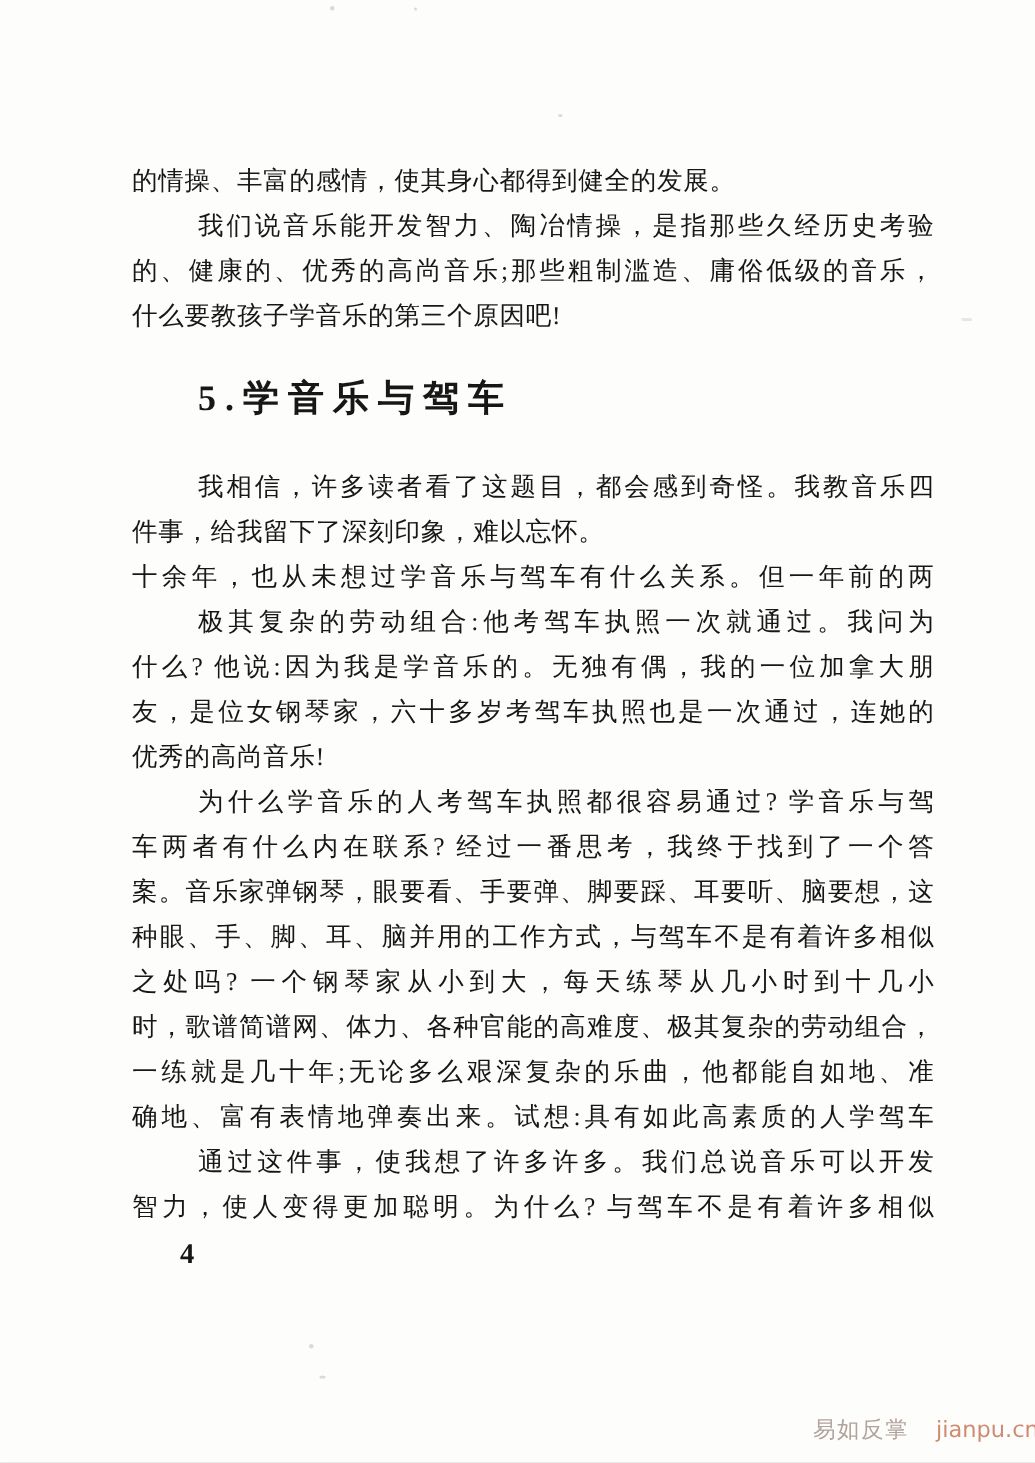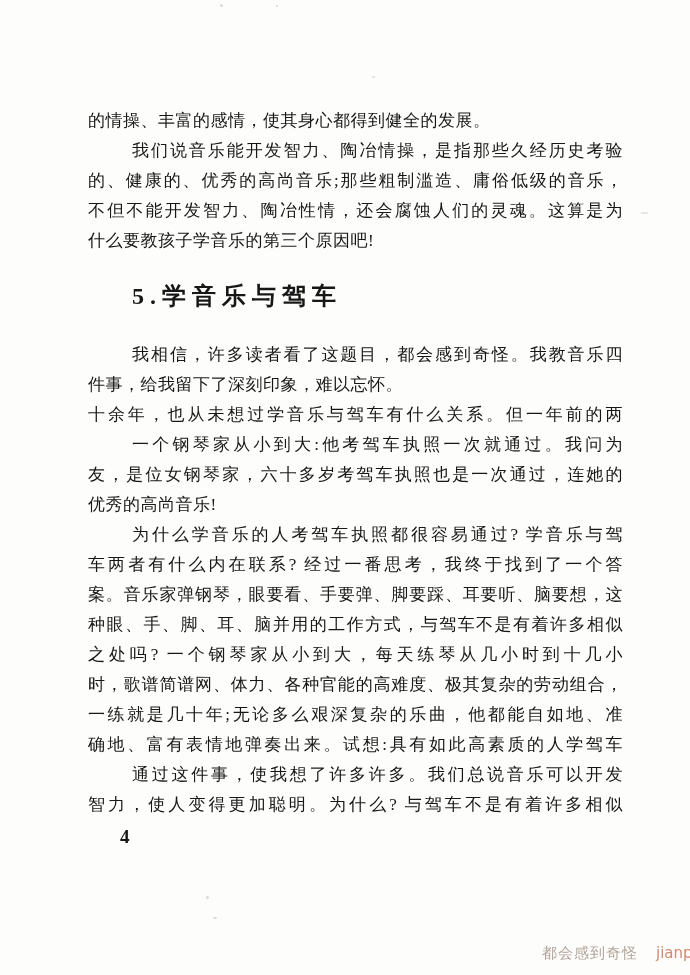--- a/index.html
+++ b/index.html
@@ -77,31 +77,31 @@
 <div class="page">
 
   <div class="text-block">
     <div>
         <div class="para">
           <div class="line">的情操、丰富的感情，使其身心都得到健全的发展。</div>
         </div>
         <div class="para">
           <div class="line fill indent">我们说音乐能开发智力、陶冶情操，是指那些久经历史考验</div>
           <div class="line fill">的、健康的、优秀的高尚音乐;那些粗制滥造、庸俗低级的音乐，</div>
-          <div class="line fill">不但不能开发智力、陶冶性情，还会腐蚀人们的灵魂。这算是为</div>
           <div class="line">什么要教孩子学音乐的第三个原因吧!</div>
         </div>
         <div class="heading">5.学音乐与驾车</div>
         <div class="para">
           <div class="line fill indent">我相信，许多读者看了这题目，都会感到奇怪。我教音乐四</div>
           <div class="line">件事，给我留下了深刻印象，难以忘怀。</div>
           <div class="line fill">十余年，也从未想过学音乐与驾车有什么关系。但一年前的两</div>
         </div>
         <div class="para">
-          <div class="line fill indent">一个钢琴家从小到大:他考驾车执照一次就通过。我问为</div>
+          <div class="line fill indent">极其复杂的劳动组合:他考驾车执照一次就通过。我问为</div>
+          <div class="line fill">什么? 他说:因为我是学音乐的。无独有偶，我的一位加拿大朋</div>
           <div class="line fill">友，是位女钢琴家，六十多岁考驾车执照也是一次通过，连她的</div>
           <div class="line">优秀的高尚音乐!</div>
         </div>
         <div class="para">
           <div class="line fill indent">为什么学音乐的人考驾车执照都很容易通过? 学音乐与驾</div>
           <div class="line fill">车两者有什么内在联系? 经过一番思考，我终于找到了一个答</div>
           <div class="line fill">案。音乐家弹钢琴，眼要看、手要弹、脚要踩、耳要听、脑要想，这</div>
           <div class="line fill">种眼、手、脚、耳、脑并用的工作方式，与驾车不是有着许多相似</div>
           <div class="line fill">之处吗? 一个钢琴家从小到大，每天练琴从几小时到十几小</div>
           <div class="line fill">时，歌谱简谱网、体力、各种官能的高难度、极其复杂的劳动组合，</div>
@@ -110,21 +110,21 @@
         </div>
         <div class="para">
           <div class="line fill indent">通过这件事，使我想了许多许多。我们总说音乐可以开发</div>
           <div class="line fill">智力，使人变得更加聪明。为什么? 与驾车不是有着许多相似</div>
         </div>
       </div>
     <div class="page-number">4</div>
   </div>
 
   <div class="watermark">
-    <span class="site" style="color: rgb(164, 148, 139);">都会感到奇怪</span><span class="domain" style="color: rgb(200, 118, 90);">jianpu.cn</span>
+    <span class="site" style="color: rgb(164, 148, 139);">易如反掌</span><span class="domain" style="color: rgb(200, 118, 90);">jianpu.cn</span>
   </div>
 
   <div class="speck s1"></div>
   <div class="speck s2"></div>
   <div class="speck s3"></div>
   <div class="speck s4"></div>
   <div class="speck s5"></div>
   <div class="speck s6"></div>
 
 </div>

